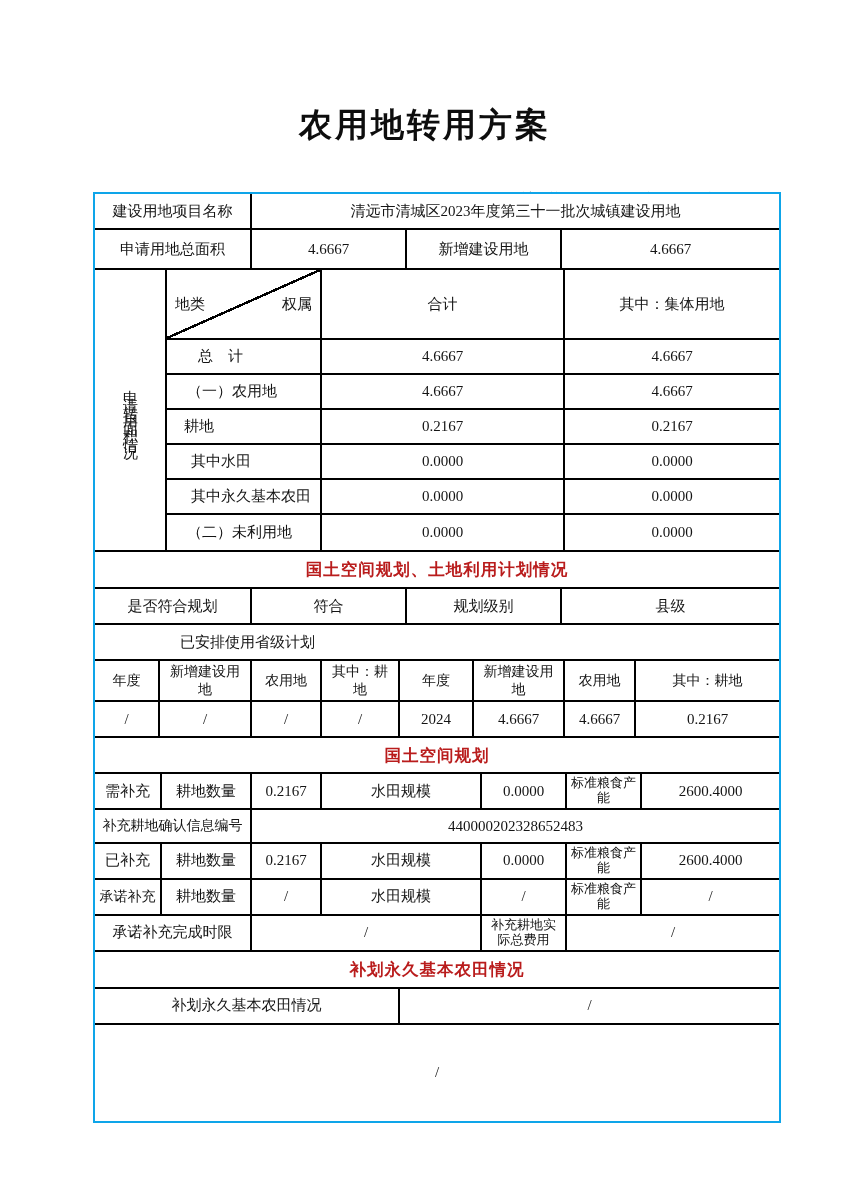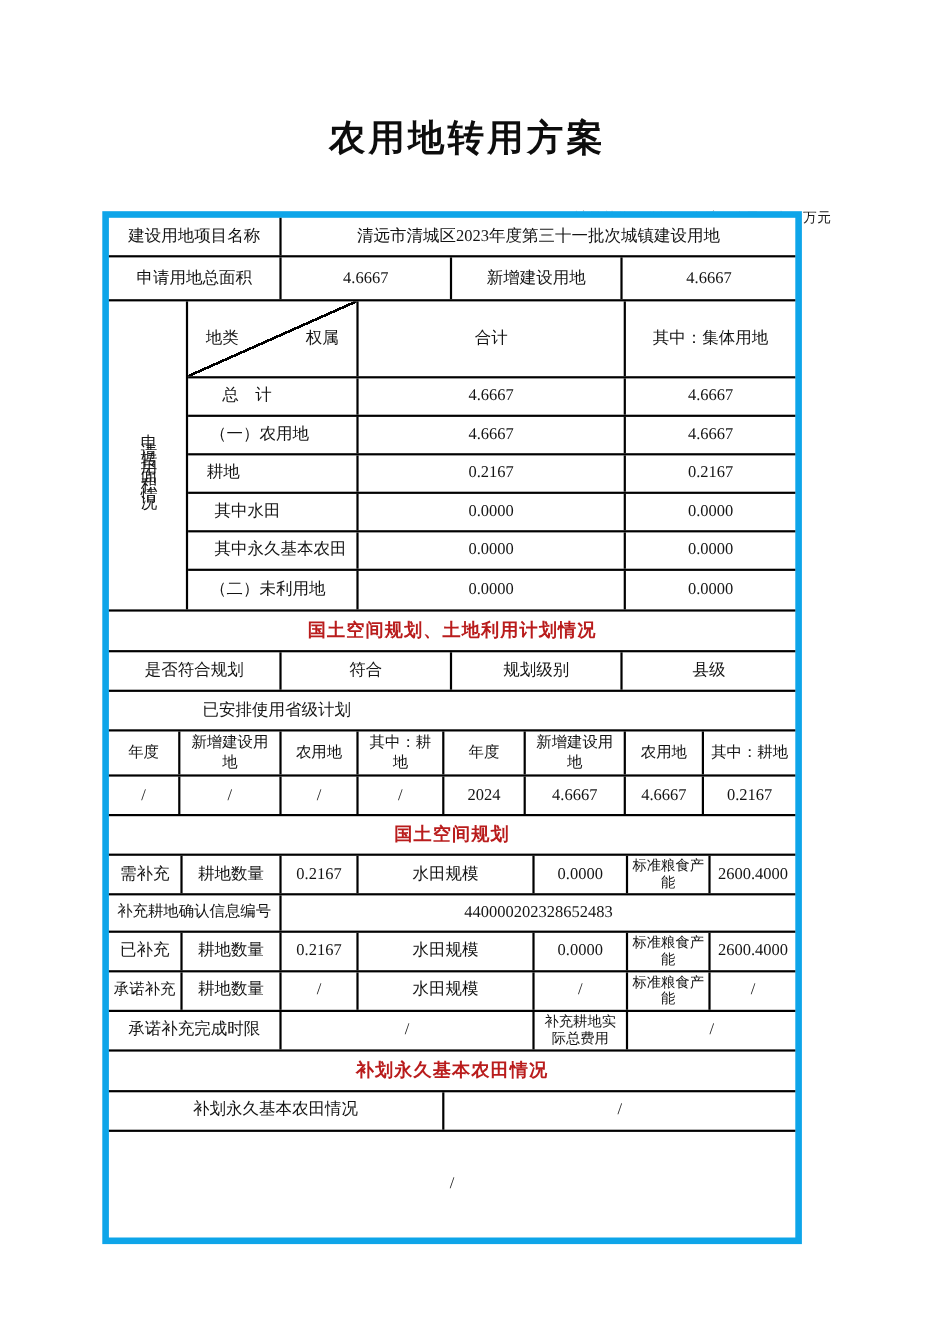--- a/index.html
+++ b/index.html
@@ -12,22 +12,22 @@
     position:absolute; left:0; top:103px; width:100%;
     text-align:center; font-size:33px; font-weight:bold; letter-spacing:3px;
     color:#0d0d0d;
   }
   .unit-note {
     position:absolute; right:94px; top:165px; font-size:12.5px; color:#1a1a1a;
     letter-spacing:0.5px;
     margin-top:25px;
   }
   .form-table {
-    position:absolute; left:93px; top:192px; width:636px;
-    border:6px solid #0ea5e9; box-sizing:border-box; background:#fff;
+    position:absolute; left:93px; top:192px; width:688px;
+    border:2px solid #0ea5e9; box-sizing:border-box; background:#fff;
     font-size:15px;
   }
   .tr { display:grid; border-bottom:2px solid #000; box-sizing:border-box; }
   .tr:last-child { border-bottom:none; }
   .td {
     border-right:2px solid #000; box-sizing:border-box;
     display:flex; align-items:center; justify-content:center;
     text-align:center; padding:2px 4px; line-height:1.25; min-width:0;
   }
   .td:last-child { border-right:none; }
@@ -51,21 +51,21 @@
   .sub-tr { display:grid; border-bottom:2px solid #000; box-sizing:border-box; }
   .sub-tr:last-child { border-bottom:none; }
 
   .side-cell { padding:0; }
   .v-label {
     writing-mode:vertical-lr; text-orientation:upright;
     letter-spacing:8px; font-size:15px; line-height:1;
   }
 
   .diag {
-    position:relative; justify-content:space-between; padding:0 16px;
+    position:relative; justify-content:space-between; padding:0 8px;
     background-image:linear-gradient(to bottom right,
       transparent 0, transparent calc(50% - 1.2px),
       #000 calc(50% - 1.2px), #000 calc(50% + 1.2px),
       transparent calc(50% + 1.2px), transparent 100%);
   }
   .diag .dl { align-self:center; }
   .diag .dr { align-self:center; }
 
   .section-hd {
     font-family:"Liberation Sans","DejaVu Sans",sans-serif;

